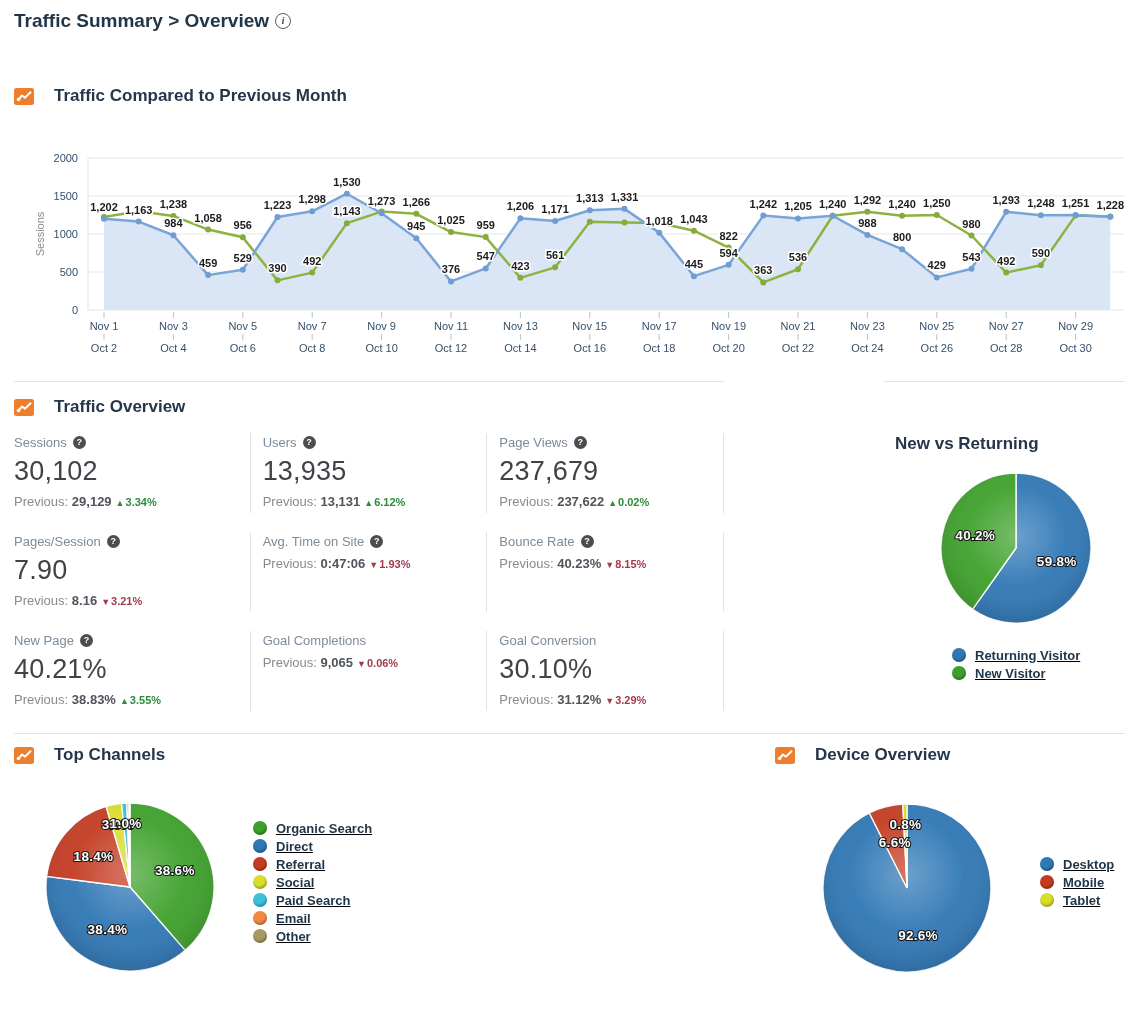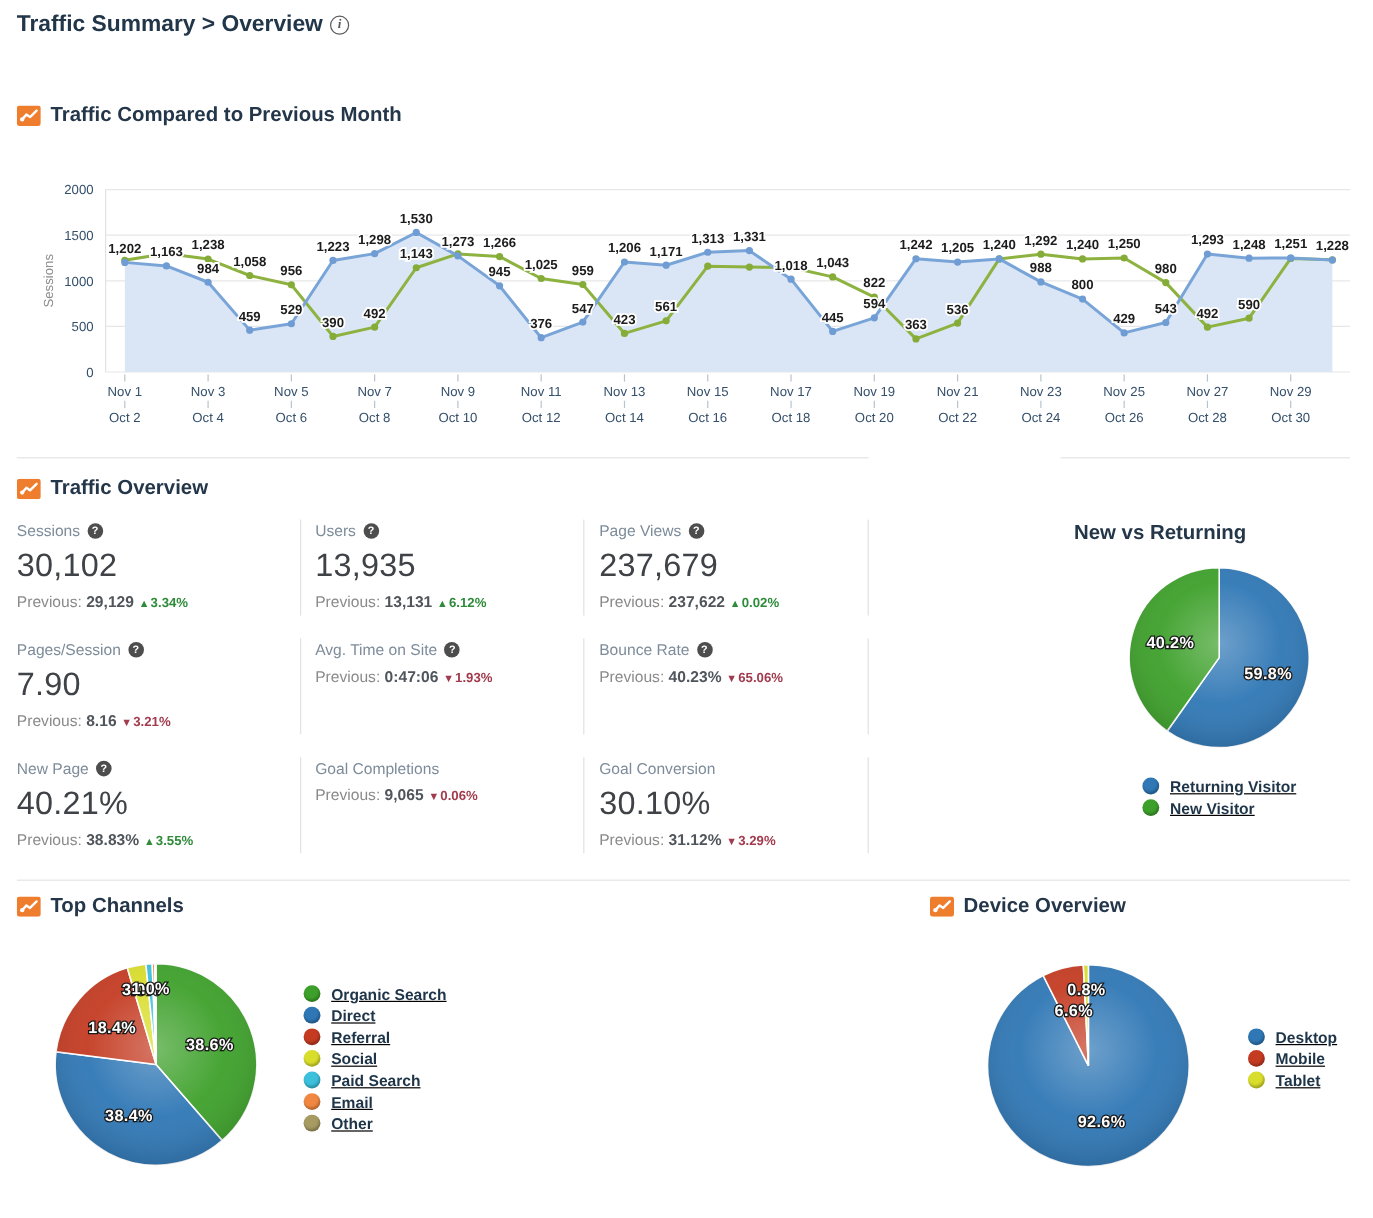--- a/index.html
+++ b/index.html
@@ -3,21 +3,21 @@
 <meta charset="utf-8">
 <style>
   * { margin:0; padding:0; box-sizing:border-box; }
   html,body { background:#fff; }
   body { font-family:"Liberation Sans", sans-serif; }
   .page { position:relative; width:1125px; height:1015px; background:#fff; overflow:hidden; }
 
   .page-header { position:absolute; left:14px; top:10px; font-size:19px; font-weight:700; color:#22364a; display:flex; align-items:center; gap:6px; }
   .info-badge { display:inline-block; width:16px; height:16px; border:1.5px solid #5a5a5a; border-radius:50%; color:#5a5a5a; font-size:11px; line-height:13px; text-align:center; font-family:"Liberation Serif", serif; font-style:italic; font-weight:700; }
 
-  .sec-header { position:absolute; display:flex; align-items:center; gap:8px; font-size:17px; font-weight:700; color:#243649; }
+  .sec-header { position:absolute; display:flex; align-items:center; gap:20px; font-size:17px; font-weight:700; color:#243649; }
   .ga-icon { flex:0 0 auto; display:block; }
 
   .hr { position:absolute; height:1px; background:#e4e4e4; }
 
   svg text { font-family:"Liberation Sans", sans-serif; }
   .tick-text { font-size:11px; fill:#35506b; }
   .axis-title { font-size:11px; fill:#8d8d8d; }
   .dlabel { font-size:11px; font-weight:700; fill:#1c1c1c; stroke:#ffffff; stroke-width:3px; paint-order:stroke; }
   .plabel { font-size:13.5px; font-weight:700; fill:#ffffff; stroke:#1a1a1a; stroke-width:2.2px; paint-order:stroke; letter-spacing:.3px; }
 
@@ -309,21 +309,21 @@
           <span>Avg. Time on Site</span>
           <span class="help">?</span>
         </div>
       <div class="m-prev"><span>Previous:</span> <span class="p-val">0:47:06</span><span class="p-change down"><span class="arrow">▼</span><span>1.93%</span></span></div>
     </div>
     <div class="metric">
       <div class="m-label">
           <span>Bounce Rate</span>
           <span class="help">?</span>
         </div>
-      <div class="m-prev"><span>Previous:</span> <span class="p-val">40.23%</span><span class="p-change down"><span class="arrow">▼</span><span>65.06%</span></span></div>
+      <div class="m-prev"><span>Previous:</span> <span class="p-val">40.23%</span><span class="p-change down"><span class="arrow">▼</span><span>8.15%</span></span></div>
     </div>
     <div class="metric">
       <div class="m-label">
           <span>New Page</span>
           <span class="help">?</span>
         </div>
       <div class="m-value">40.21%</div>
       <div class="m-prev"><span>Previous:</span> <span class="p-val">38.83%</span><span class="p-change up"><span class="arrow">▲</span><span>3.55%</span></span></div>
     </div>
     <div class="metric">

